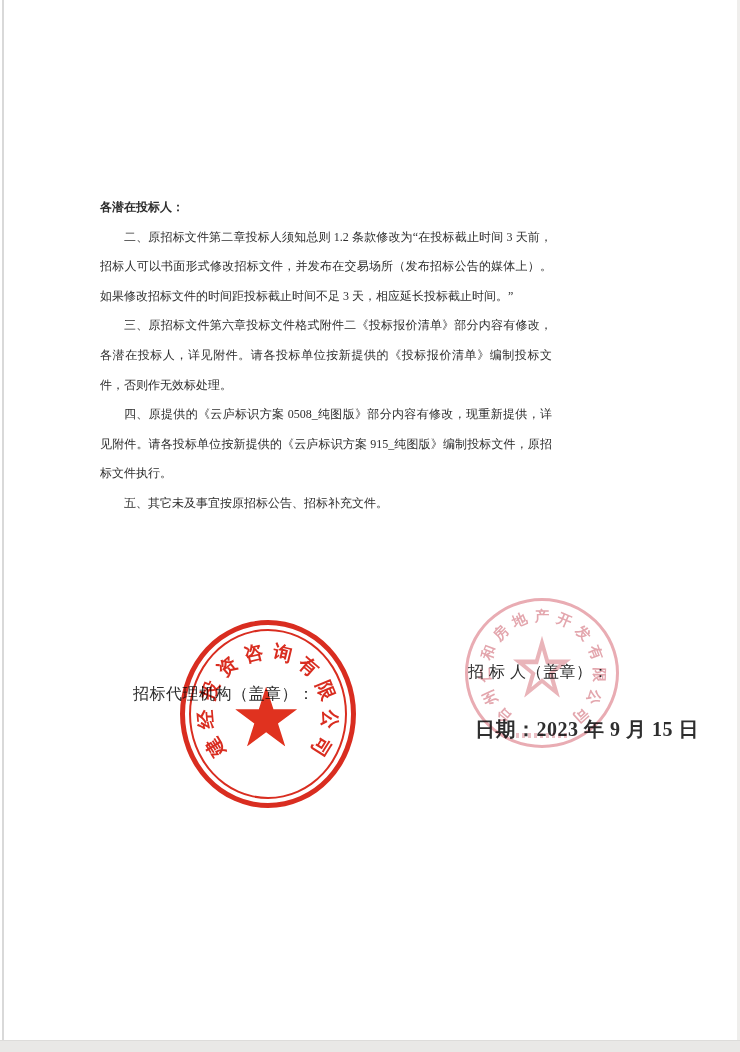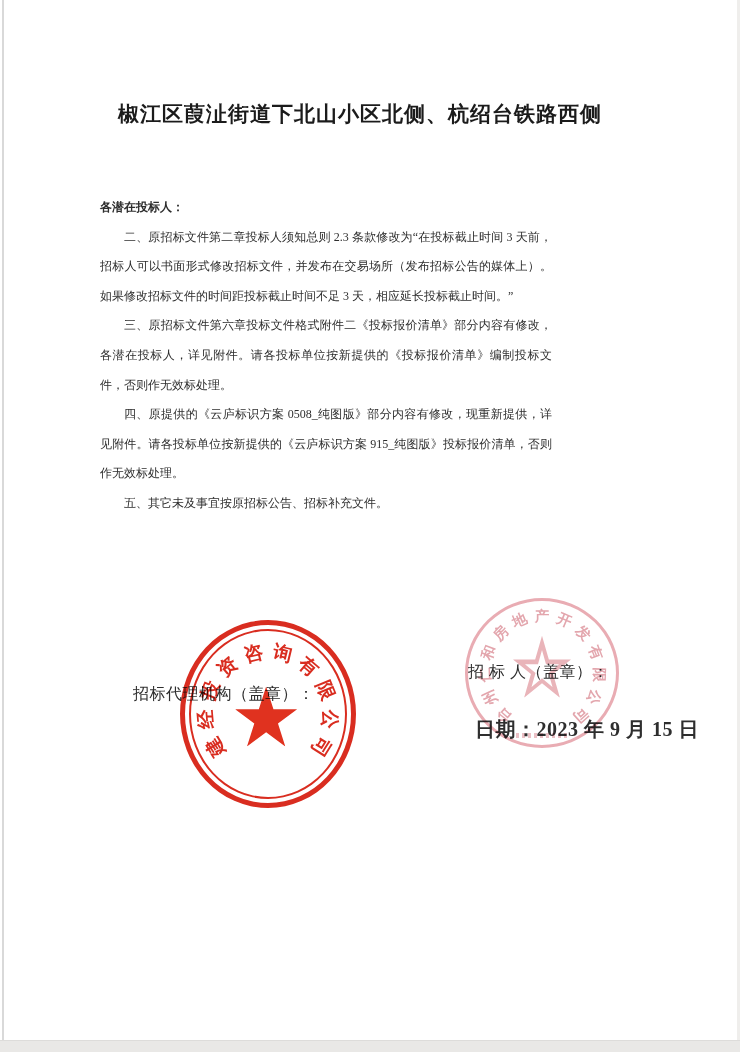--- a/index.html
+++ b/index.html
@@ -58,28 +58,27 @@
   .seal-serial{position:absolute;left:50%;bottom:10px;transform:translateX(-50%);
     width:52px;height:5px;opacity:.75;
     background:repeating-linear-gradient(90deg,#dd97a0 0 3px,transparent 3px 6px);}
 </style>
 </head>
 <body>
 
 <div>
 
   <div class="doc-title">
-    <div>椒江区葭沚街道下北山小区北侧、杭绍台铁路西侧</div>
   </div>
 
   <div class="content">
     <p class="salutation">各潜在投标人：</p>
-    <p>二、原招标文件第二章投标人须知总则 2.3 条款修改为“在投标截止时间 3 天前，招标人可以书面形式修改招标文件，并发布在交易场所（发布招标公告的媒体上）。如果修改招标文件的时间距投标截止时间不足 3 天，相应延长投标截止时间。”</p>
+    <p>二、原招标文件第二章投标人须知总则 1.2 条款修改为“在投标截止时间 3 天前，招标人可以书面形式修改招标文件，并发布在交易场所（发布招标公告的媒体上）。如果修改招标文件的时间距投标截止时间不足 3 天，相应延长投标截止时间。”</p>
     <p>三、原招标文件第六章投标文件格式附件二《投标报价清单》部分内容有修改，各潜在投标人，详见附件。请各投标单位按新提供的《投标报价清单》编制投标文件，否则作无效标处理。</p>
-    <p>四、原提供的《云庐标识方案 0508_纯图版》部分内容有修改，现重新提供，详见附件。请各投标单位按新提供的《云庐标识方案 915_纯图版》投标报价清单，否则作无效标处理。</p>
+    <p>四、原提供的《云庐标识方案 0508_纯图版》部分内容有修改，现重新提供，详见附件。请各投标单位按新提供的《云庐标识方案 915_纯图版》编制投标文件，原招标文件执行。</p>
     <p>五、其它未及事宜按原招标公告、招标补充文件。</p>
   </div>
 
   <div class="sig-agency">招标代理机构（盖章）：</div>
   <div class="sig-bidder">招 标 人（盖章）：</div>
   <div class="date-line">日期：2023 年 9 月 15 日</div>
 
   <div class="seal seal-agency">
     <div class="ring-outer"></div>
     <div class="ring-inner"></div>

